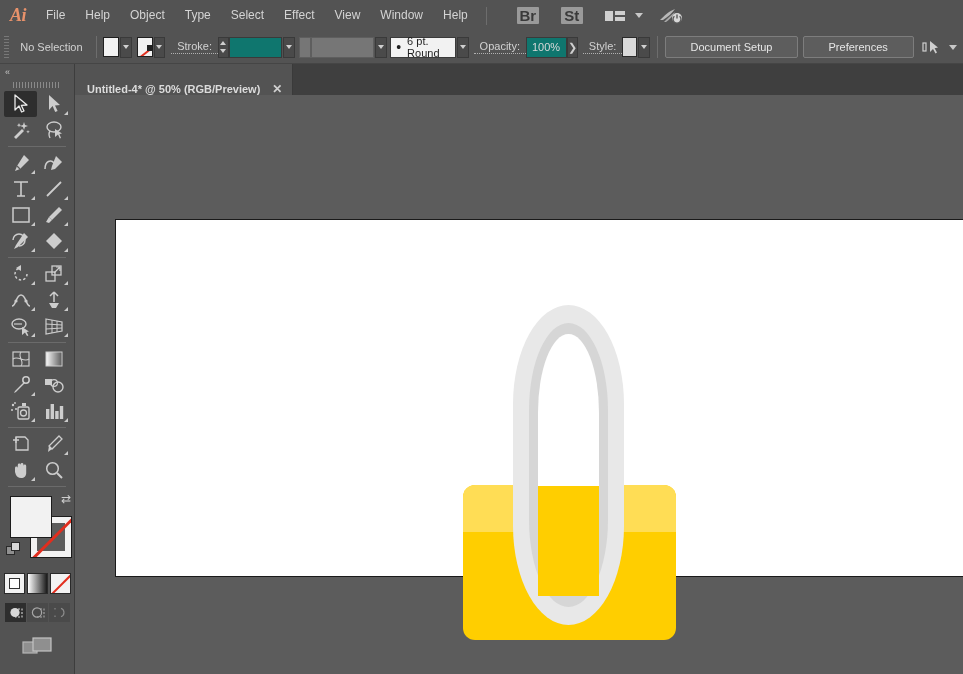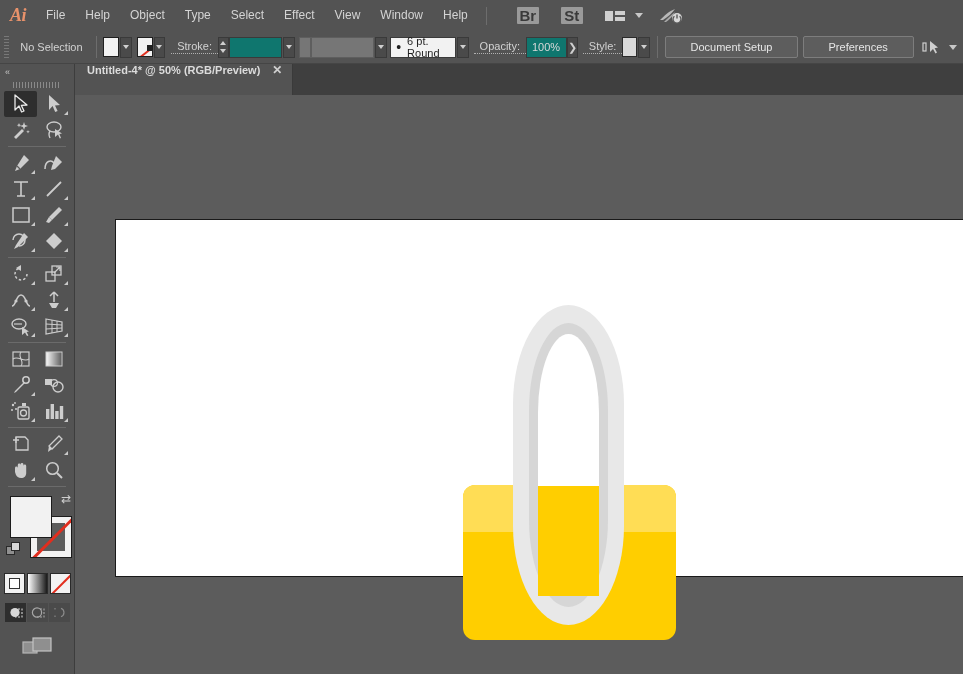--- a/index.html
+++ b/index.html
@@ -103,21 +103,21 @@
     align-items: center; cursor: default; white-space: nowrap;
   }
   .style-swatch { width: 24px; height: 20px; background: #d9d9d9; border: 1px solid #2a2a2a; }
 
   
   .tabbar {
     position: absolute; left: 75px; top: 64px; width: 888px; height: 31px;
     background: #3f3f3f; display: flex; align-items: flex-end;
   }
   .doctab {
-    height: 31px; background: #535353; display: flex; align-items: flex-start;
+    height: 31px; background: #535353; display: flex; align-items: flex-end;
     padding: 0 10px 0 12px; color: #dcdcdc; font-size: 11px; font-weight: bold;
     border-right: 1px solid #3a3a3a; white-space: nowrap; cursor: default;
   }
   .tab-close {
     margin-left: 12px; color: #d0d0d0; font-size: 12px; line-height: 1;
     font-family: "Liberation Sans", sans-serif;
   }
 
   
   .toolpanel {

